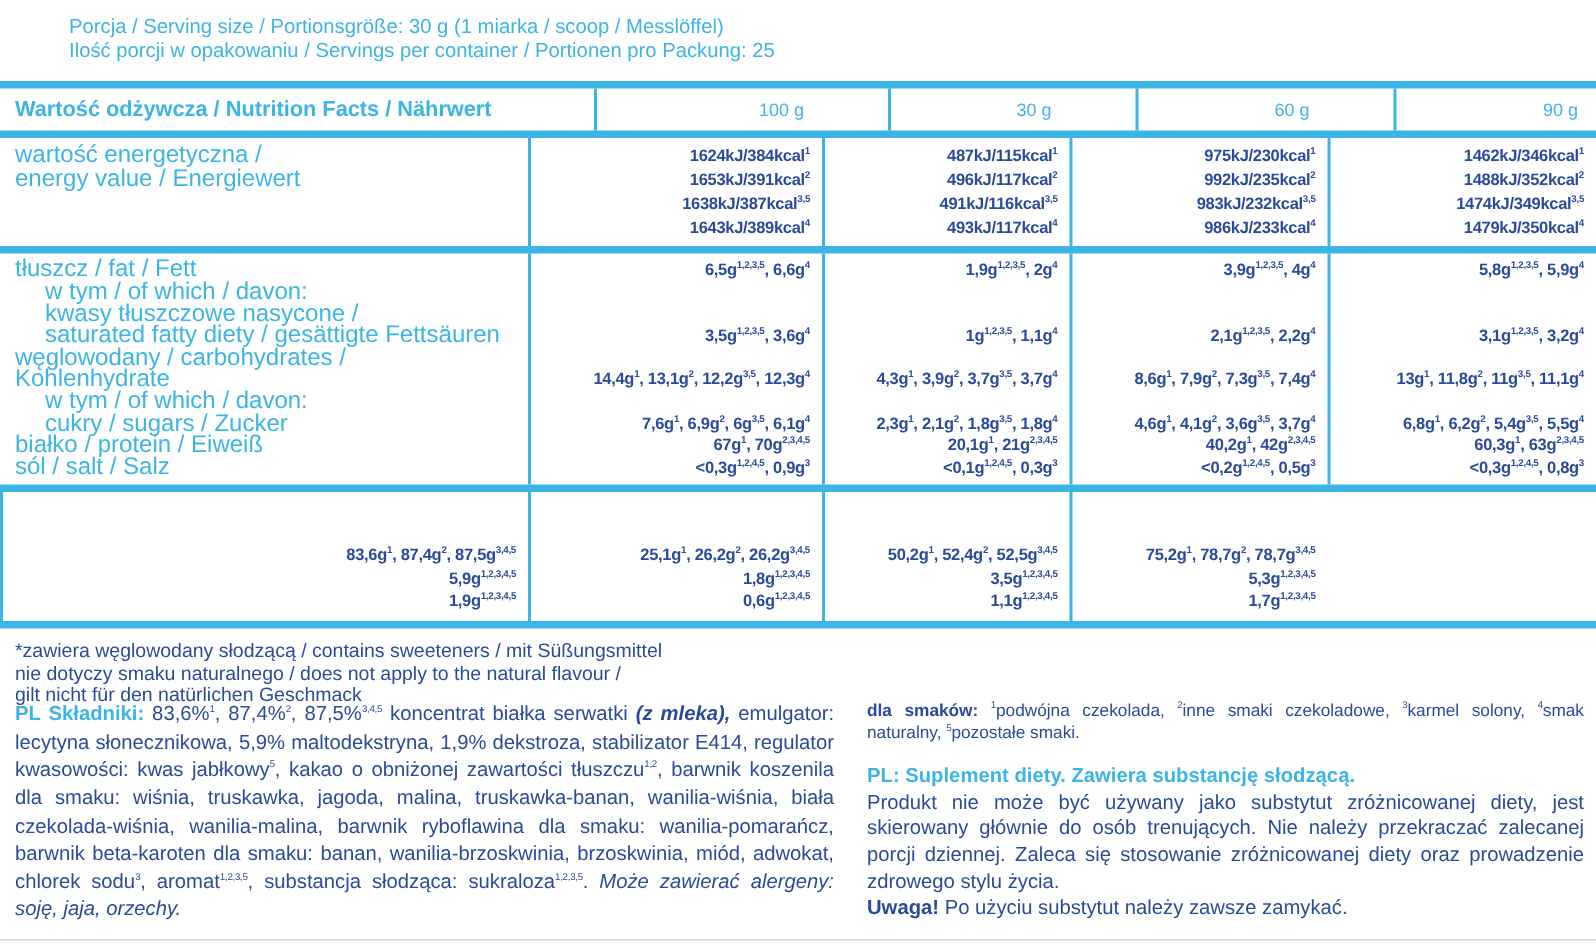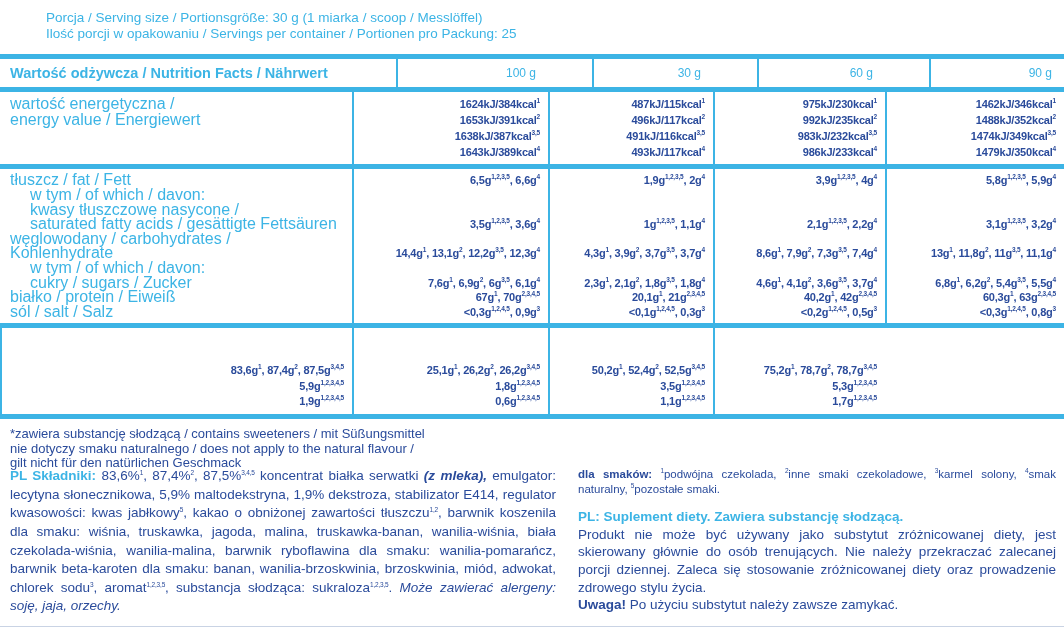--- a/index.html
+++ b/index.html
@@ -87,21 +87,21 @@
           <div class="ln">1488kJ/352kcal<sup>2</sup></div>
           <div class="ln">1474kJ/349kcal<sup>3,5</sup></div>
           <div class="ln">1479kJ/350kcal<sup>4</sup></div>
         </div>
       </div>
       <div class="t-section sec-macros">
         <div class="t-cell lbl">
           <div class="ln">tłuszcz / fat / Fett</div>
           <div class="ln indent">w tym / of which / davon:</div>
           <div class="ln indent">kwasy tłuszczowe nasycone /</div>
-          <div class="ln indent">saturated fatty acids / gesättigte Fettsäuren</div>
+          <div class="ln indent">saturated fatty diety / gesättigte Fettsäuren</div>
           <div class="ln">węglowodany / carbohydrates /</div>
           <div class="ln">Kohlenhydrate</div>
           <div class="ln indent">w tym / of which / davon:</div>
           <div class="ln indent">cukry / sugars / Zucker</div>
           <div class="ln">białko / protein / Eiweiß</div>
           <div class="ln">sól / salt / Salz</div>
         </div>
         <div class="t-cell val">
           <div class="ln">6,5g<sup>1,2,3,5</sup>, 6,6g<sup>4</sup></div>
           <div class="ln">&nbsp;</div>
@@ -178,21 +178,21 @@
           <div class="ln">&nbsp;</div>
           <div class="ln">75,2g<sup>1</sup>, 78,7g<sup>2</sup>, 78,7g<sup>3,4,5</sup></div>
           <div class="ln">5,3g<sup>1,2,3,4,5</sup></div>
           <div class="ln">1,7g<sup>1,2,3,4,5</sup></div>
         </div>
       </div>
     </div>
 </div>
 
 <div class="footnote">
-  <div>*zawiera substancję słodzącą / contains sweeteners / mit Süßungsmittel</div>
+  <div>*zawiera węglowodany słodzącą / contains sweeteners / mit Süßungsmittel</div>
   <div>nie dotyczy smaku naturalnego / does not apply to the natural flavour /</div>
   <div>gilt nicht für den natürlichen Geschmack</div>
 </div>
 
 <div class="bottom">
   <div class="ingredients"><span class="st-cyanbold">PL Składniki:</span><span> 83,6%</span><sup>1</sup><span>, 87,4%</span><sup>2</sup><span>, 87,5%</span><sup>3,4,5</sup><span> koncentrat białka serwatki </span><span class="st-bolditalic">(z mleka),</span><span> emulgator: lecytyna słonecznikowa, 5,9% maltodekstryna, 1,9% dekstroza, stabilizator E414, regulator kwasowości: kwas jabłkowy</span><sup>5</sup><span>, kakao o obniżonej zawartości tłuszczu</span><sup>1,2</sup><span>, barwnik koszenila dla smaku: wiśnia, truskawka, jagoda, malina, truskawka-banan, wanilia-wiśnia, biała czekolada-wiśnia, wanilia-malina, barwnik ryboflawina dla smaku: wanilia-pomarańcz, barwnik beta-karoten dla smaku: banan, wanilia-brzoskwinia, brzoskwinia, miód, adwokat, chlorek sodu</span><sup>3</sup><span>, aromat</span><sup>1,2,3,5</sup><span>, substancja słodząca: sukraloza</span><sup>1,2,3,5</sup><span>. </span><span class="st-italic">Może zawierać alergeny: soję, jaja, orzechy.</span></div>
   <div class="right-panel">
     <div class="flavors"><span class="st-bold">dla smaków: </span><sup>1</sup><span>podwójna czekolada, </span><sup>2</sup><span>inne smaki czekoladowe, </span><sup>3</sup><span>karmel solony, </span><sup>4</sup><span>smak naturalny, </span><sup>5</sup><span>pozostałe smaki.</span></div>
     <div class="pl-heading">PL: Suplement diety. Zawiera substancję słodzącą.</div>
     <div class="pl-body">Produkt nie może być używany jako substytut zróżnicowanej diety, jest skierowany głównie do osób trenujących. Nie należy przekraczać zalecanej porcji dziennej. Zaleca się stosowanie zróżnicowanej diety oraz prowadzenie zdrowego stylu życia.</div>

